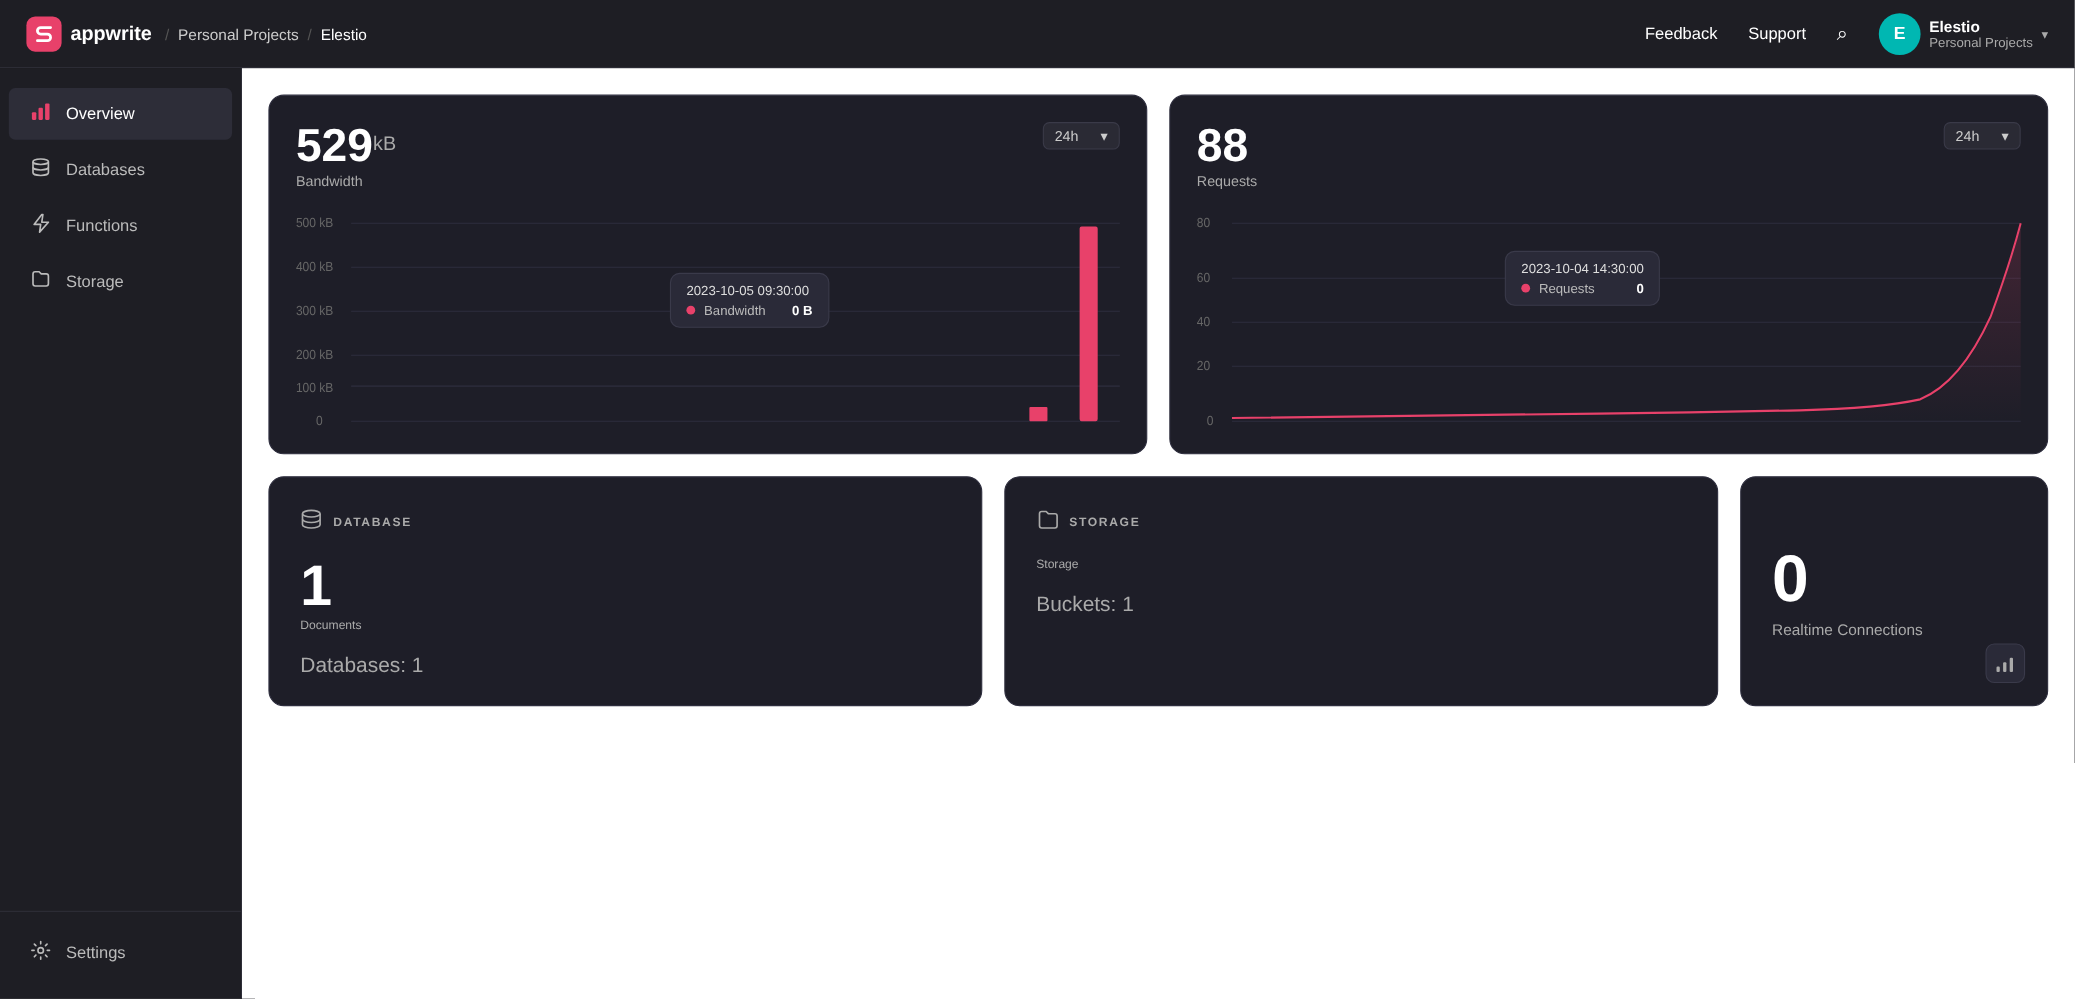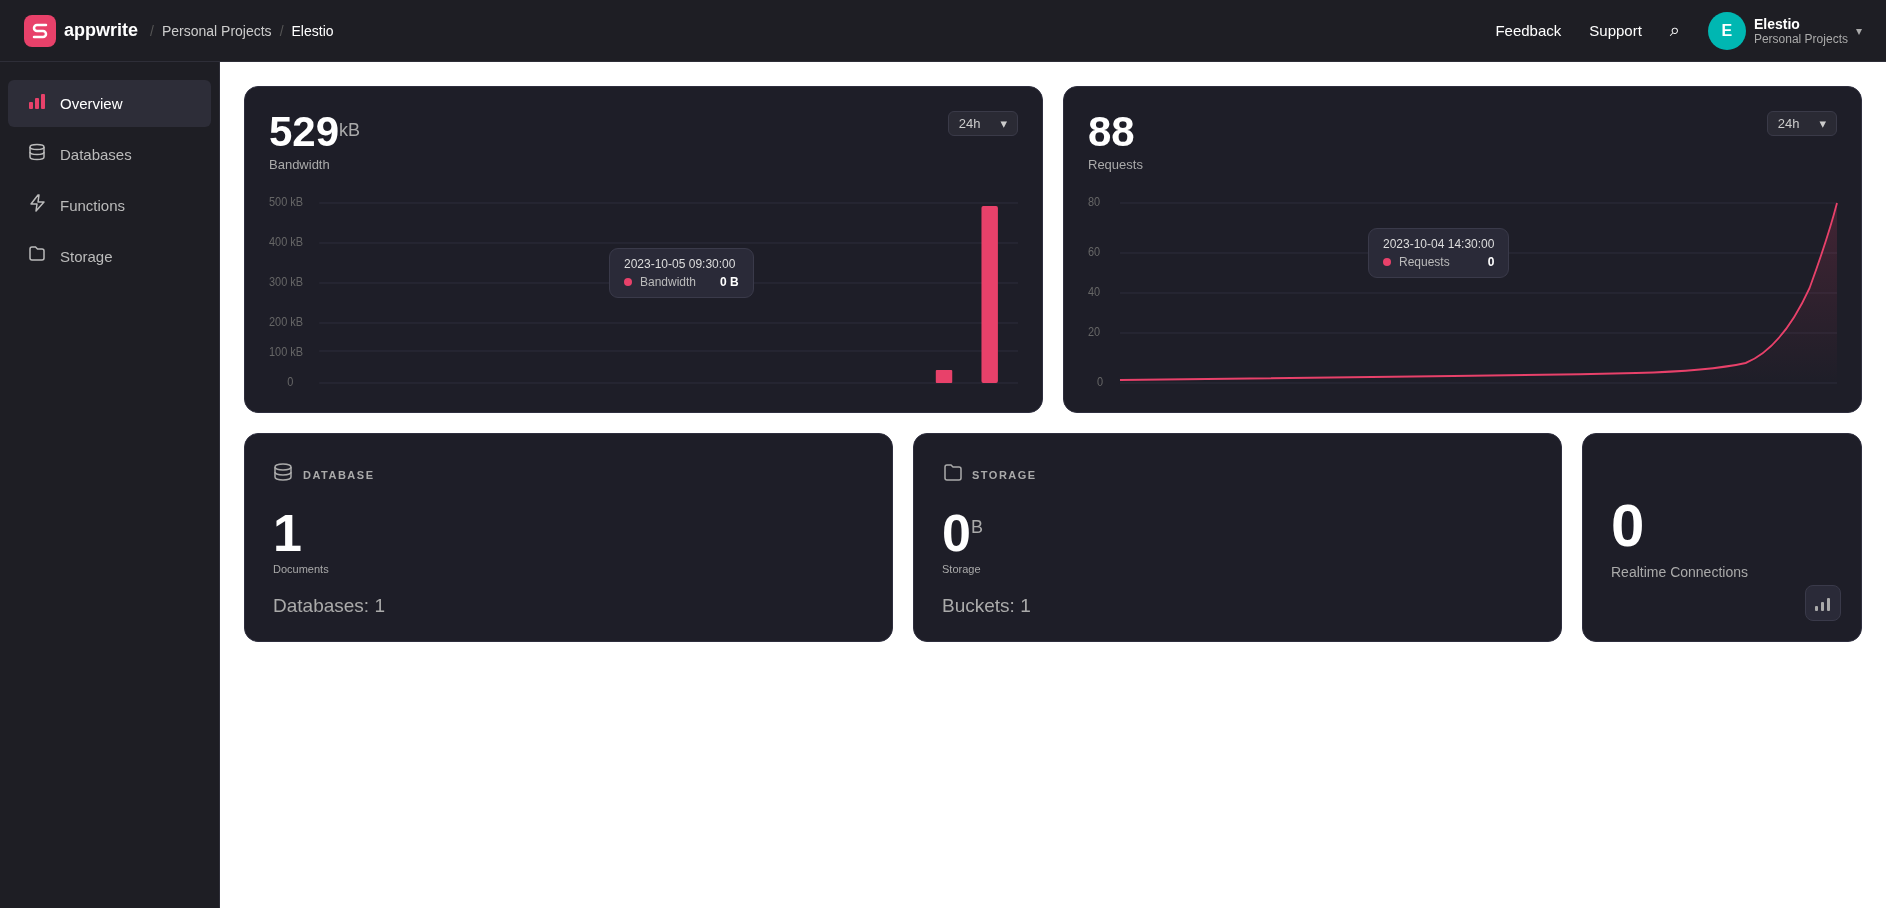--- a/index.html
+++ b/index.html
@@ -91,20 +91,21 @@
     }
 
     
     .sidebar {
       width: 220px;
       background: #1e1e24;
       border-right: 1px solid #2e2e38;
       display: flex;
       flex-direction: column;
       padding: 16px 0;
+      justify-content: space-between;
     }
     .sidebar-item {
       display: flex;
       align-items: center;
       gap: 14px;
       padding: 12px 20px;
       cursor: pointer;
       font-size: 15px;
       color: #bbb;
       border-radius: 6px;
@@ -359,20 +360,31 @@
     </div>
     <div class="sidebar-item">
       <span class="sidebar-icon">
         <svg width="18" height="18" viewBox="0 0 18 18" fill="none">
           <path d="M2 4a2 2 0 012-2h3.5l2 2H14a2 2 0 012 2v7a2 2 0 01-2 2H4a2 2 0 01-2-2V4z" stroke="#bbb" stroke-width="1.5"></path>
         </svg>
       </span>
       <span>Storage</span>
     </div>
 
+    <div class="sidebar-bottom">
+      <div class="sidebar-item">
+        <span class="sidebar-icon">
+          <svg width="18" height="18" viewBox="0 0 18 18" fill="none">
+            <circle cx="9" cy="9" r="2.5" stroke="#bbb" stroke-width="1.5"></circle>
+            <path d="M9 1v2M9 15v2M1 9h2M15 9h2M3.22 3.22l1.41 1.41M13.37 13.37l1.41 1.41M3.22 14.78l1.41-1.41M13.37 4.63l1.41-1.41" stroke="#bbb" stroke-width="1.5" stroke-linecap="round"></path>
+          </svg>
+        </span>
+        <span>Settings</span>
+      </div>
+    </div>
   </nav>
 
   <main class="main">
 
     <div class="charts-row">
 
       <div class="chart-card">
         <div class="chart-header">
           <div>
             <div class="chart-title-big">
@@ -489,23 +501,20 @@
 
       <div class="stat-card">
         <div class="stat-card-header">
           <span class="stat-card-icon">
             <svg width="20" height="20" viewBox="0 0 20 20" fill="none">
               <path d="M3 5a2 2 0 012-2h4l2 2h6a2 2 0 012 2v9a2 2 0 01-2 2H5a2 2 0 01-2-2V5z" stroke="#aaa" stroke-width="1.5"></path>
             </svg>
           </span>
           <span class="stat-card-label">STORAGE</span>
         </div>
-        <div class="stat-number">
-          <span>0</span><sup>B</sup>
-        </div>
         <div class="stat-desc">Storage</div>
         <div class="stat-footer">Buckets: 1</div>
       </div>
 
       <div class="realtime-card">
         <div class="realtime-number">0</div>
         <div class="realtime-label">Realtime Connections</div>
         <div class="realtime-icon">
           <svg width="20" height="20" viewBox="0 0 20 20" fill="none">
             <rect x="2" y="13" width="3" height="5" fill="#aaa" rx="1"></rect>

